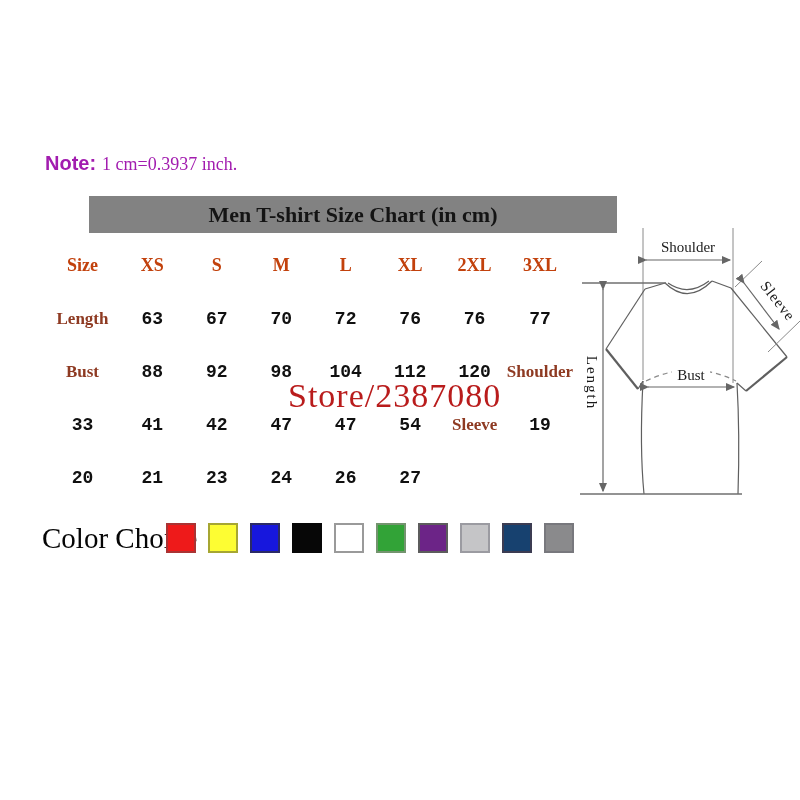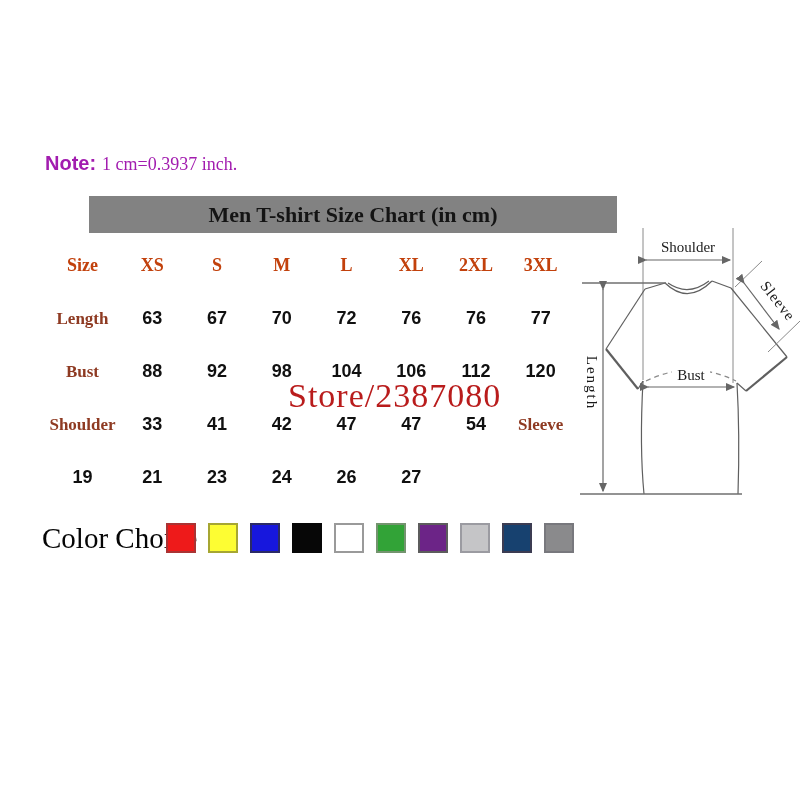--- a/index.html
+++ b/index.html
@@ -12,21 +12,21 @@
 
   
   .chart-title{position:absolute;left:45px;top:196px;width:528px;height:37px;background:#828282;
                display:flex;align-items:center;justify-content:center;
                font-weight:bold;font-size:22px;color:#141414;margin-left:44px;}
   .size-table{position:absolute;left:45px;top:239px;width:528px;
               display:grid;grid-template-columns:75px repeat(7,1fr);grid-auto-rows:53px;}
   .size-table .cell{display:flex;align-items:center;justify-content:center;}
   .size-table .hdr{font-weight:bold;font-size:18px;color:#c2410c;}
   .size-table .rowlabel{font-weight:bold;font-size:17px;color:#8e3a22;}
-  .size-table .val{font-family:Liberation Sans, sans-serif;font-weight:bold;font-size:18px;color:#101010;}
+  .size-table .val{font-family:Liberation Mono, monospace;font-weight:bold;font-size:18px;color:#101010;}
 
   
   .watermark{position:absolute;left:288px;top:377px;font-size:34px;color:#b91c1c;
              letter-spacing:1px;z-index:5;}
 
   
   .color-choice-label{position:absolute;left:42px;top:522px;font-size:29px;color:#050505;}
   .swatches{position:absolute;left:166px;top:523px;display:flex;gap:12px;}
   .swatch{width:30px;height:30px;border:2px solid #555;box-sizing:border-box;}
 
@@ -62,34 +62,34 @@
     <div class="cell val">72</div>
     <div class="cell val">76</div>
     <div class="cell val">76</div>
     <div class="cell val">77</div>
 
     <div class="cell rowlabel">Bust</div>
     <div class="cell val">88</div>
     <div class="cell val">92</div>
     <div class="cell val">98</div>
     <div class="cell val">104</div>
-    <div class="cell val">106</div>
     <div class="cell val">112</div>
     <div class="cell val">120</div>
 
     <div class="cell rowlabel">Shoulder</div>
     <div class="cell val">33</div>
     <div class="cell val">41</div>
     <div class="cell val">42</div>
     <div class="cell val">47</div>
     <div class="cell val">47</div>
     <div class="cell val">54</div>
 
     <div class="cell rowlabel">Sleeve</div>
     <div class="cell val">19</div>
+    <div class="cell val">20</div>
     <div class="cell val">21</div>
     <div class="cell val">23</div>
     <div class="cell val">24</div>
     <div class="cell val">26</div>
     <div class="cell val">27</div>
   </div>
 
   <div class="watermark">Store/2387080</div>
 
   <div class="color-choice-label">Color Choice</div>

